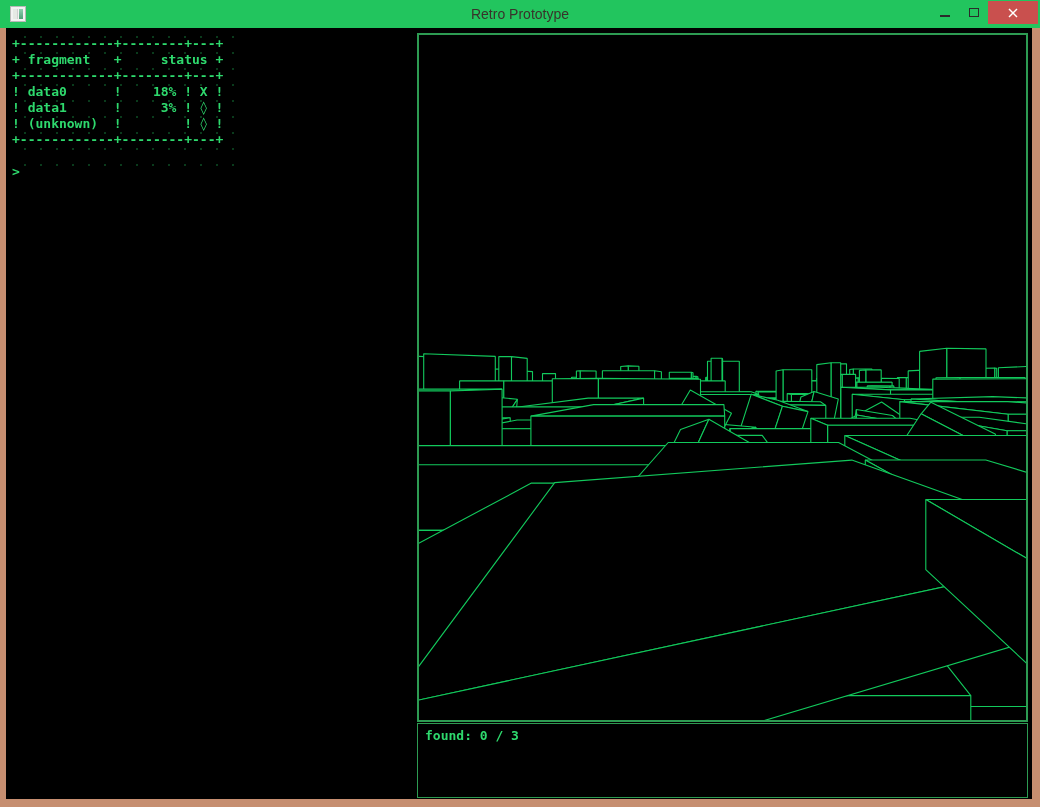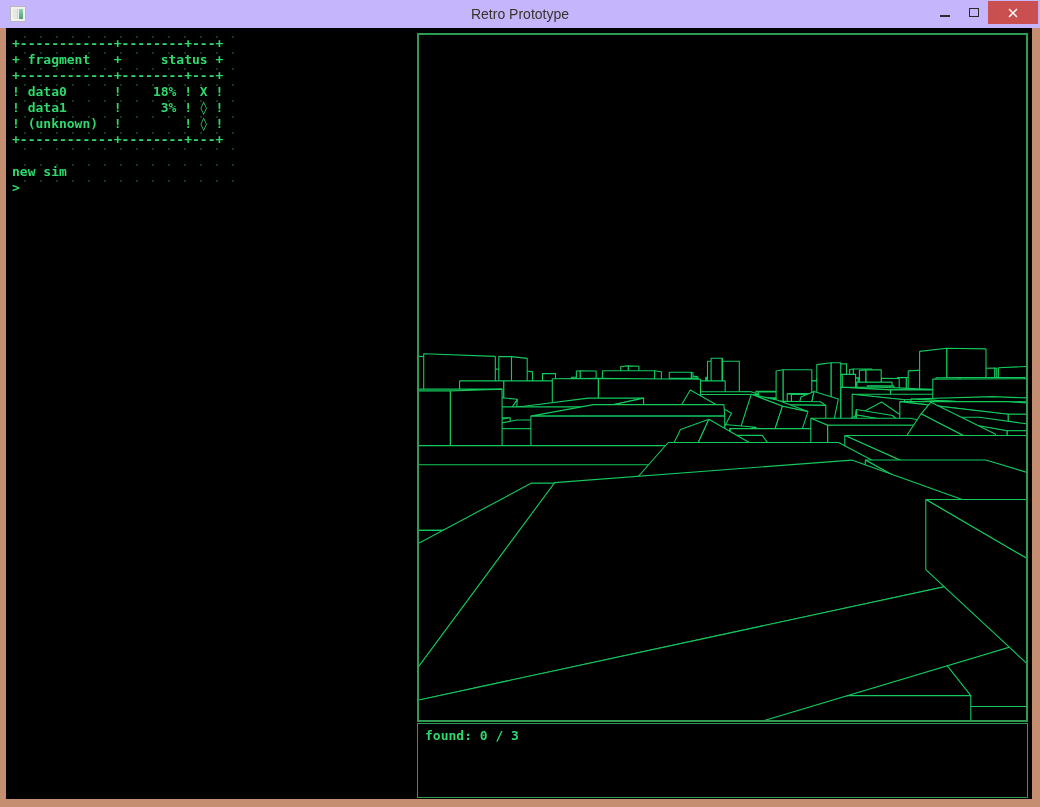--- a/index.html
+++ b/index.html
@@ -2,21 +2,21 @@
 <html><head>
 <meta charset="utf-8">
 <style>
   html,body{margin:0;padding:0;background:#555;}
   *{box-sizing:border-box;}
   .window{
     position:relative;width:1040px;height:807px;overflow:hidden;
     background:#c68e70;font-family:"Liberation Sans",sans-serif;
   }
   
-  .titlebar{position:absolute;left:0;top:0;width:1040px;height:28px;background:#c4b5fd;padding-left:36px;}
+  .titlebar{position:absolute;left:0;top:0;width:1040px;height:28px;background:#22c55e;padding-left:36px;}
   .app-icon{position:absolute;left:10px;top:6px;width:16px;height:16px;background:#f2f2f2;
     border:1px solid #b9b9b9;display:flex;padding:2px;gap:1px;}
   .app-icon .pane-l{width:5px;background:#e4e9e4;border-right:1px solid #cfcfcf;}
   .app-icon .pane-r{flex:1;background:linear-gradient(180deg,#8fd0b0,#4f9f78);}
   .win-title{position:absolute;left:0;top:0;width:100%;height:28px;line-height:28px;
     text-align:center;font-size:14px;color:#39332b;}
   .controls{position:absolute;right:2px;top:1px;height:23px;display:flex;align-items:stretch;}
   .btn{display:flex;align-items:center;justify-content:center;cursor:default;}
   .btn-min{width:30px;}
   .btn-min .bar{width:10px;height:2px;background:#2b2b2b;margin-top:6px;}
@@ -77,21 +77,20 @@
 
     <div class="left-panel">
       <pre>+------------+--------+---+
 + fragment   +     status +
 +------------+--------+---+
 ! data0      !    18% ! X !
 ! data1      !     3% ! ◊ !
 ! (unknown)  !        ! ◊ !
 +------------+--------+---+</pre>
       <div class="gap-line"></div>
-      <div class="cmd-line">new sim</div>
       <div class="cmd-line">&gt;</div>
     </div>
 
     <div class="viewport">
       <svg id="scene" width="607" height="685" viewBox="0 0 607 685">
           <polygon points="434.3,363.9 434.3,334.0 452.9,334.0 452.9,364.0" fill="#000000" stroke="#12c95c" stroke-width="1.1" stroke-linejoin="bevel"></polygon>
           <polygon points="430.7,363.2 430.7,334.5 434.3,334.0 434.3,363.9" fill="#000000" stroke="#12c95c" stroke-width="1.1" stroke-linejoin="bevel"></polygon>
           <polygon points="-35.2,364.0 -35.2,337.9 -23.8,337.9 -23.8,364.0" fill="#000000" stroke="#12c95c" stroke-width="1.1" stroke-linejoin="bevel"></polygon>
           <polygon points="-23.8,364.0 -23.8,337.9 -15.5,338.1 -15.5,363.5" fill="#000000" stroke="#12c95c" stroke-width="1.1" stroke-linejoin="bevel"></polygon>
           <polygon points="321.4,357.5 320.5,356.9 331.2,356.9 332.7,357.5" fill="#000000" stroke="#12c95c" stroke-width="1.1" stroke-linejoin="bevel"></polygon>

